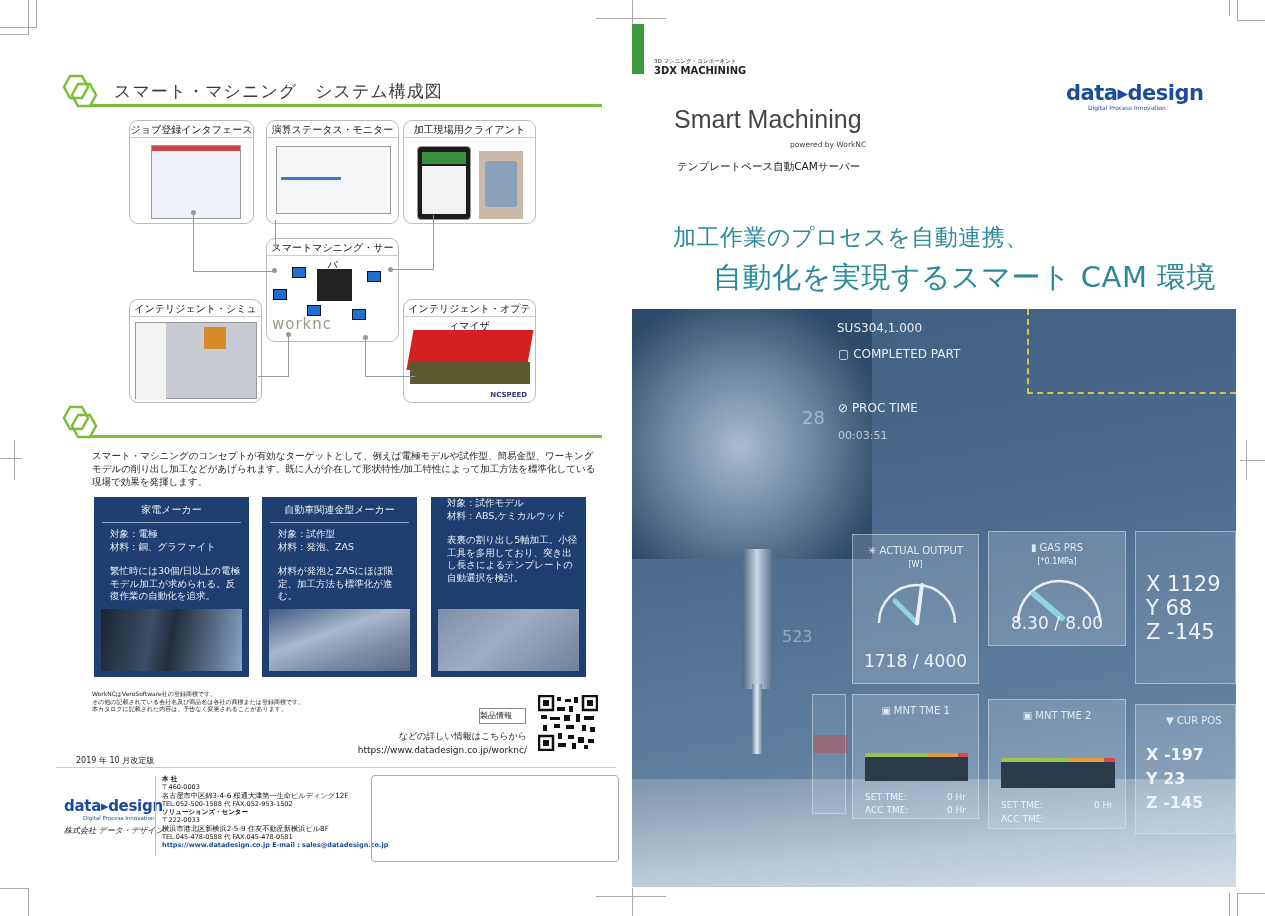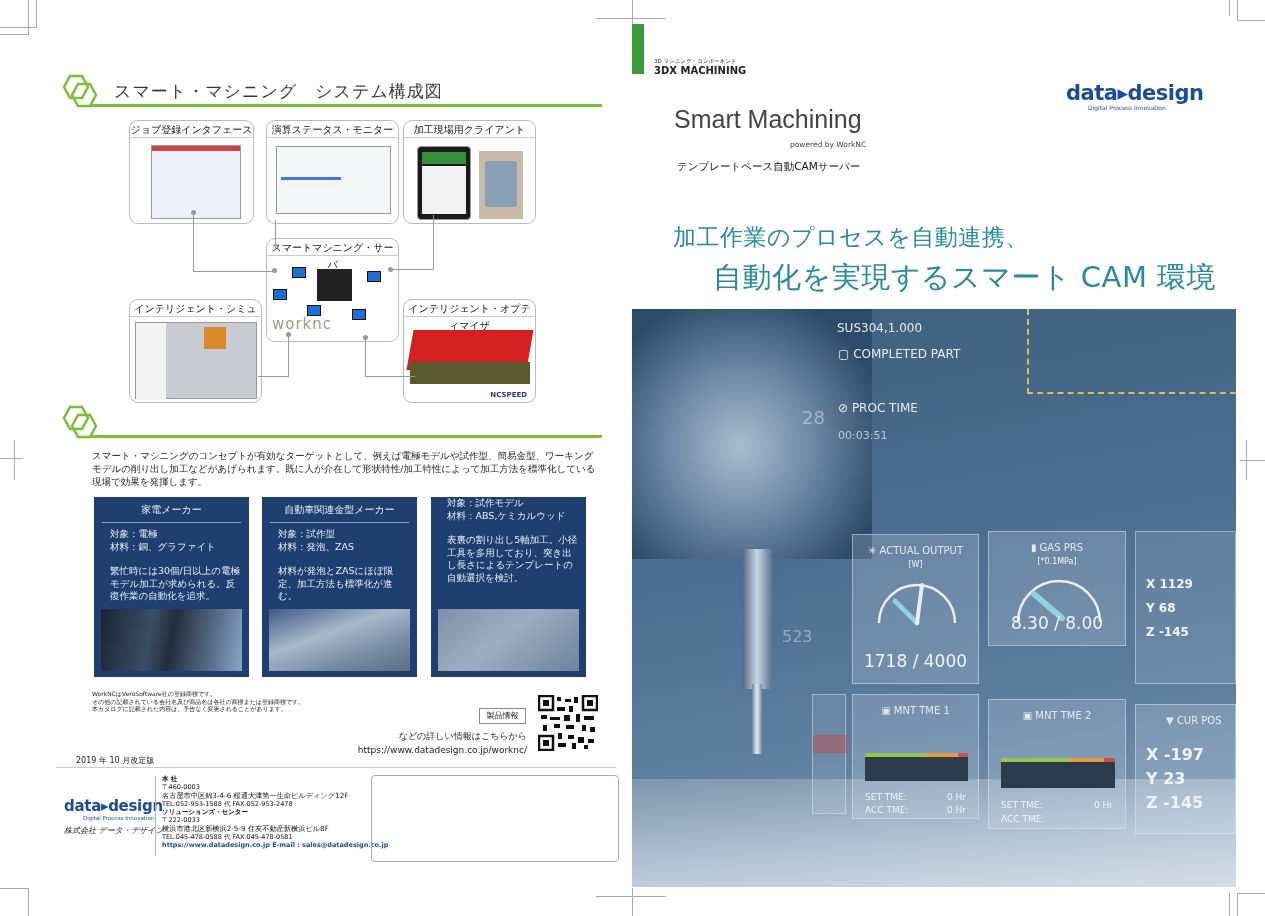--- a/index.html
+++ b/index.html
@@ -156,21 +156,21 @@
     <div style="margin-top:12px">表裏の割り出し5軸加工。小径工具を多用しており、突き出し長さによるテンプレートの自動選択を検討。</div>
   </div>
   <div class="card-img" style="background:linear-gradient(140deg,#7d8fa8 0%,#9eadc2 45%,#6f829d 100%)"></div>
 </div>
 
 <div class="abs" style="left:92px;top:690px;font-size:6px;line-height:7.5px;color:#222">
   <div>WorkNCはVeroSoftware社の登録商標です。</div>
   <div>その他の記載されている会社名及び商品名は各社の商標または登録商標です。</div>
   <div>本カタログに記載された内容は、予告なく変更されることがあります。</div>
 </div>
-<div class="abs" style="left:479px;top:708px;width:47px;height:16px;border:1px solid #888;font-size:8px;text-align:center;line-height:14px">製品情報</div>
+<div class="abs" style="left:479px;top:708px;width:47px;height:16px;border:1px solid #888;font-size:8px;line-height:14px">製品情報</div>
 <div class="abs" style="left:390px;top:730px;width:137px;text-align:right;font-size:9px">などの詳しい情報はこちらから</div>
 <div class="abs" style="left:340px;top:745px;width:187px;text-align:right;font-size:9px">https://www.datadesign.co.jp/worknc/</div>
 <svg class="abs" style="left:538px;top:695px" width="60" height="56" viewBox="0 0 60 56">
   <rect width="60" height="56" fill="#fff"></rect>
   <rect x="1" y="1" width="14" height="14" fill="none" stroke="#111" stroke-width="2.5"></rect>
     <rect x="5" y="5" width="6" height="6" fill="#111"></rect>
   <rect x="45" y="1" width="14" height="14" fill="none" stroke="#111" stroke-width="2.5"></rect>
     <rect x="49" y="5" width="6" height="6" fill="#111"></rect>
   <rect x="1" y="41" width="14" height="14" fill="none" stroke="#111" stroke-width="2.5"></rect>
     <rect x="5" y="45" width="6" height="6" fill="#111"></rect>
@@ -203,21 +203,21 @@
 <div class="abs" style="left:56px;top:767px;width:560px;height:1px;background:#ccc"></div>
 
 <div class="abs" style="left:64px;top:797px;font-size:15px;font-weight:bold;color:#1b4c9b;letter-spacing:-0.3px">data▸design</div>
 <div class="abs" style="left:83px;top:815px;font-size:5.5px;color:#1b4c9b">Digital Process Innovation</div>
 <div class="abs" style="left:64px;top:825px;font-size:8px;font-style:italic">株式会社 データ・デザイン</div>
 <div class="abs" style="left:155px;top:776px;width:1px;height:80px;background:#bbb"></div>
 <div class="abs" style="left:162px;top:775px;font-size:6.5px;line-height:8.3px;color:#111">
   <div style="font-weight:bold">本 社</div>
   <div>〒460-0003</div>
   <div style="font-size:7.2px">名古屋市中区錦3-4-6 桜通大津第一生命ビルディング12F</div>
-  <div>TEL.052-953-1588 代 FAX.052-953-2478</div>
+  <div>TEL.052-500-1588 代 FAX.052-953-1502</div>
   <div style="font-weight:bold">ソリューションズ・センター</div>
   <div>〒222-0033</div>
   <div style="font-size:7.2px">横浜市港北区新横浜2-5-9 住友不動産新横浜ビル8F</div>
   <div>TEL.045-478-0588 代 FAX.045-478-0581</div>
   <div style="color:#1b4c9b;font-weight:bold">https://www.datadesign.co.jp  E-mail : sales@datadesign.co.jp</div>
 </div>
 <div class="abs" style="left:371px;top:775px;width:248px;height:87px;border:1px solid #aaa;border-radius:4px"></div>
 
 <div class="abs" style="left:632px;top:24px;width:12px;height:50px;background:#3c9a3c"></div>
 <div class="abs" style="left:654px;top:58px;font-size:5.5px">3D マシニング・コンポーネント</div>
@@ -257,21 +257,21 @@
   <div class="hud" style="left:356px;top:222px;width:138px;height:115px">
     <div class="hud-label">▮ <span>GAS PRS</span></div>
     <div style="text-align:center;font-size:8px;margin-top:4px">[*0.1MPa]</div>
     <svg class="abs" style="left:25px;top:42px" width="90" height="52" viewBox="0 0 90 52">
       <path d="M4,48 A41,41 0 0 1 86,48" fill="none" stroke="#e8eef4" stroke-width="2.5"></path>
       <line x1="48" y1="44" x2="20" y2="20" stroke="#8fd3e0" stroke-width="6" stroke-linecap="round"></line>
     </svg>
     <div class="hud-val">8.30 / 8.00</div>
   </div>
   <div class="hud" style="left:503px;top:222px;width:101px;height:153px;background:rgba(210,222,235,0.12)">
-    <div class="abs" style="left:10px;top:40px;font-size:12px;line-height:24px;font-weight:bold">
+    <div class="abs" style="left:10px;top:40px;font-size:21px;line-height:24px;font-weight:normal">
       <div>X 1129</div>
       <div>Y 68</div>
       <div>Z -145</div>
     </div>
   </div>
   <div class="hud" style="left:180px;top:385px;width:34px;height:120px;background:rgba(210,222,235,0.12)">
     <div class="abs" style="left:0;top:40px;width:34px;height:18px;background:rgba(200,70,70,0.45)"></div>
   </div>
   <div class="hud" style="left:220px;top:385px;width:127px;height:125px">
     <div class="hud-label">▣ <span>MNT TME 1</span></div>

